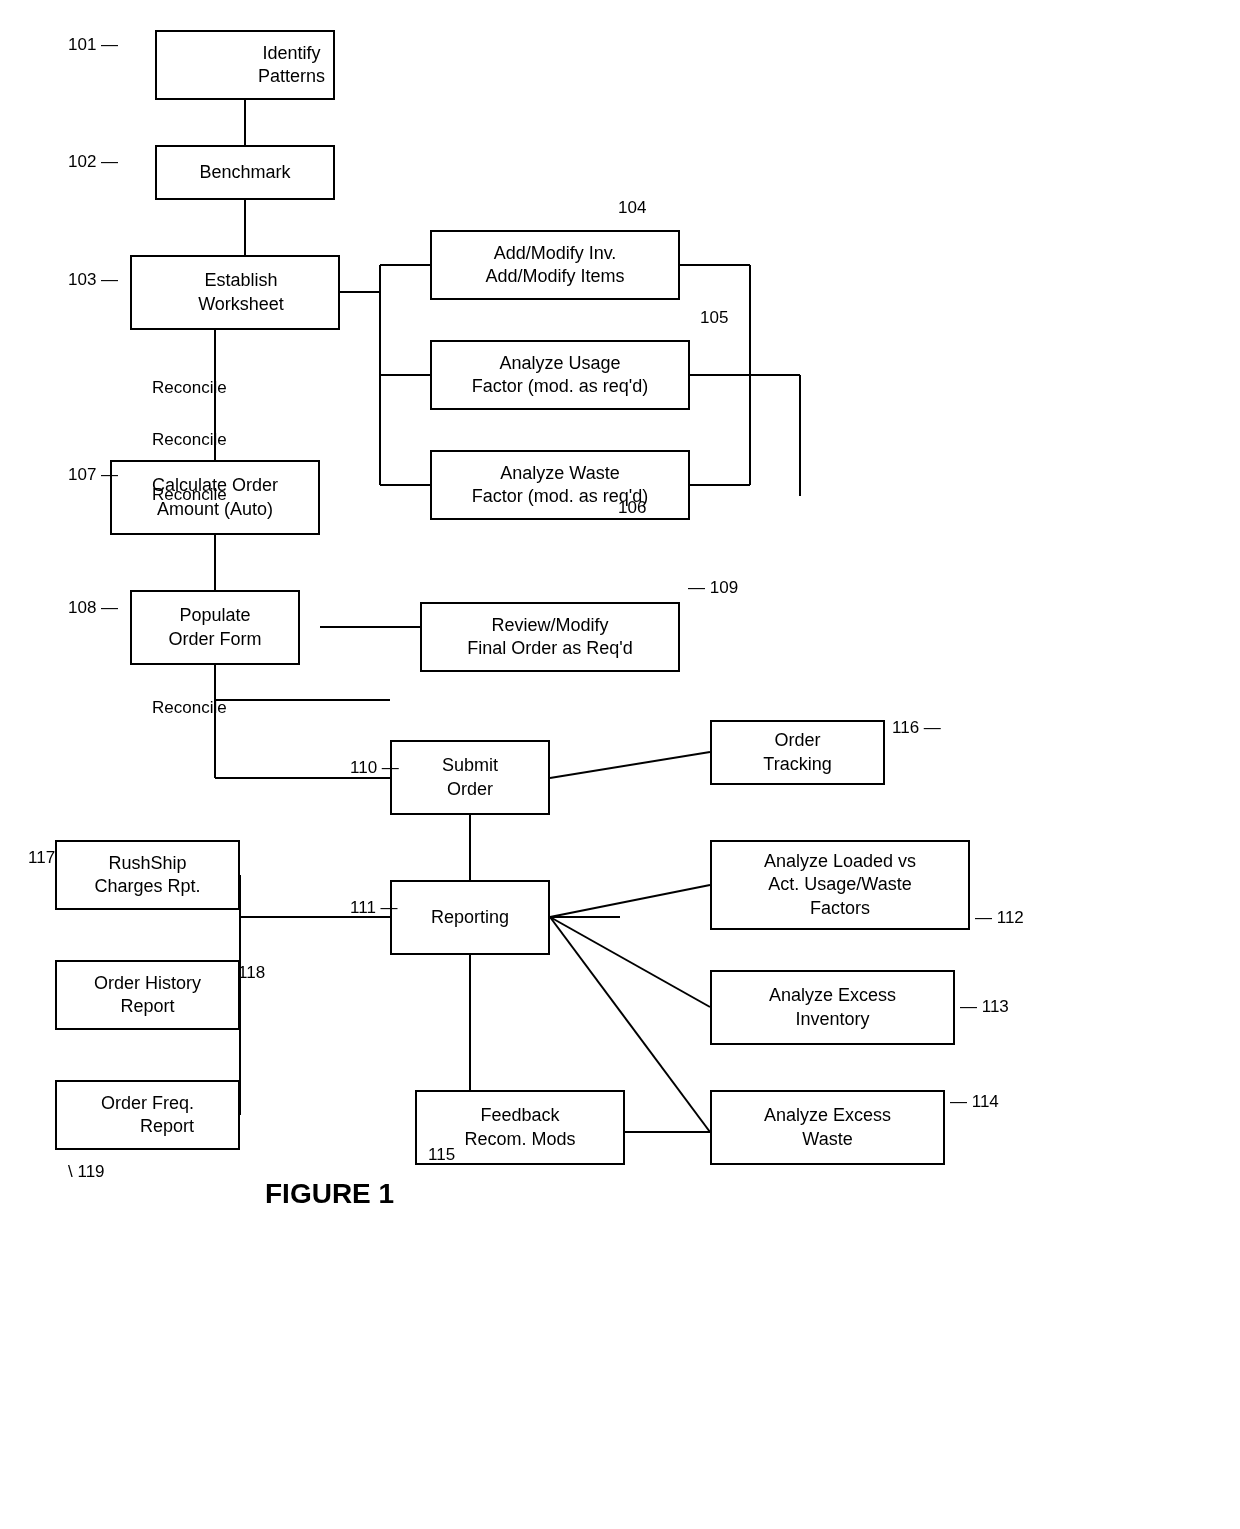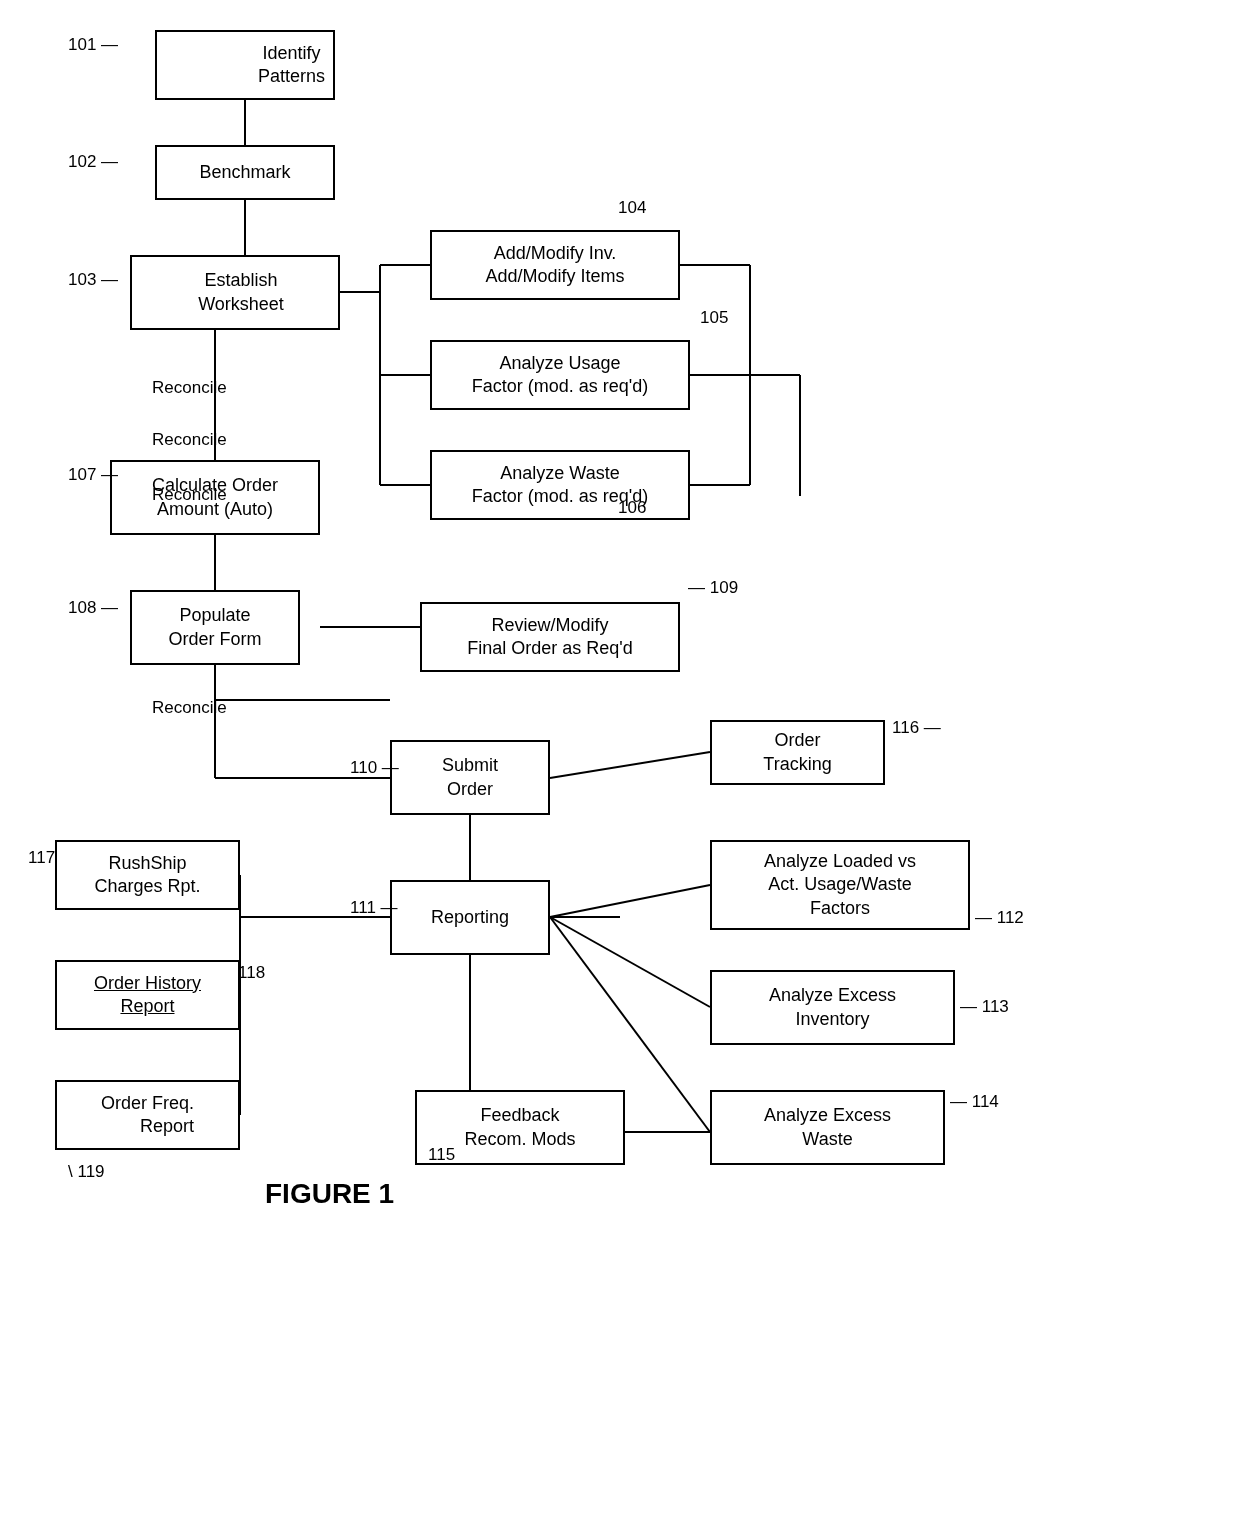--- a/index.html
+++ b/index.html
@@ -172,21 +172,21 @@
   <div id="b111" class="box" style="left:390px;top:880px;width:160px;height:75px;justify-content:center;">
     <span>Reporting</span>
   </div>
 
   <div id="b117" class="box" style="left:55px;top:840px;width:185px;height:70px;">
     <span style="white-space:pre-line;">RushShip
 Charges Rpt.</span>
   </div>
 
   <div id="b118" class="box" style="left:55px;top:960px;width:185px;height:70px;">
-    <span style="white-space:pre-line;text-decoration:underline;">Order History
+    <span style="white-space:pre-line;">Order History
 Report</span>
   </div>
 
   <div id="b119" class="box" style="left:55px;top:1080px;width:185px;height:70px;text-align:right;">
     <span style="white-space:pre-line;">Order Freq.
 Report</span>
   </div>
 
   <div id="b112" class="box" style="left:710px;top:840px;width:260px;height:90px;">
     <span style="white-space:pre-line;">Analyze Loaded vs

